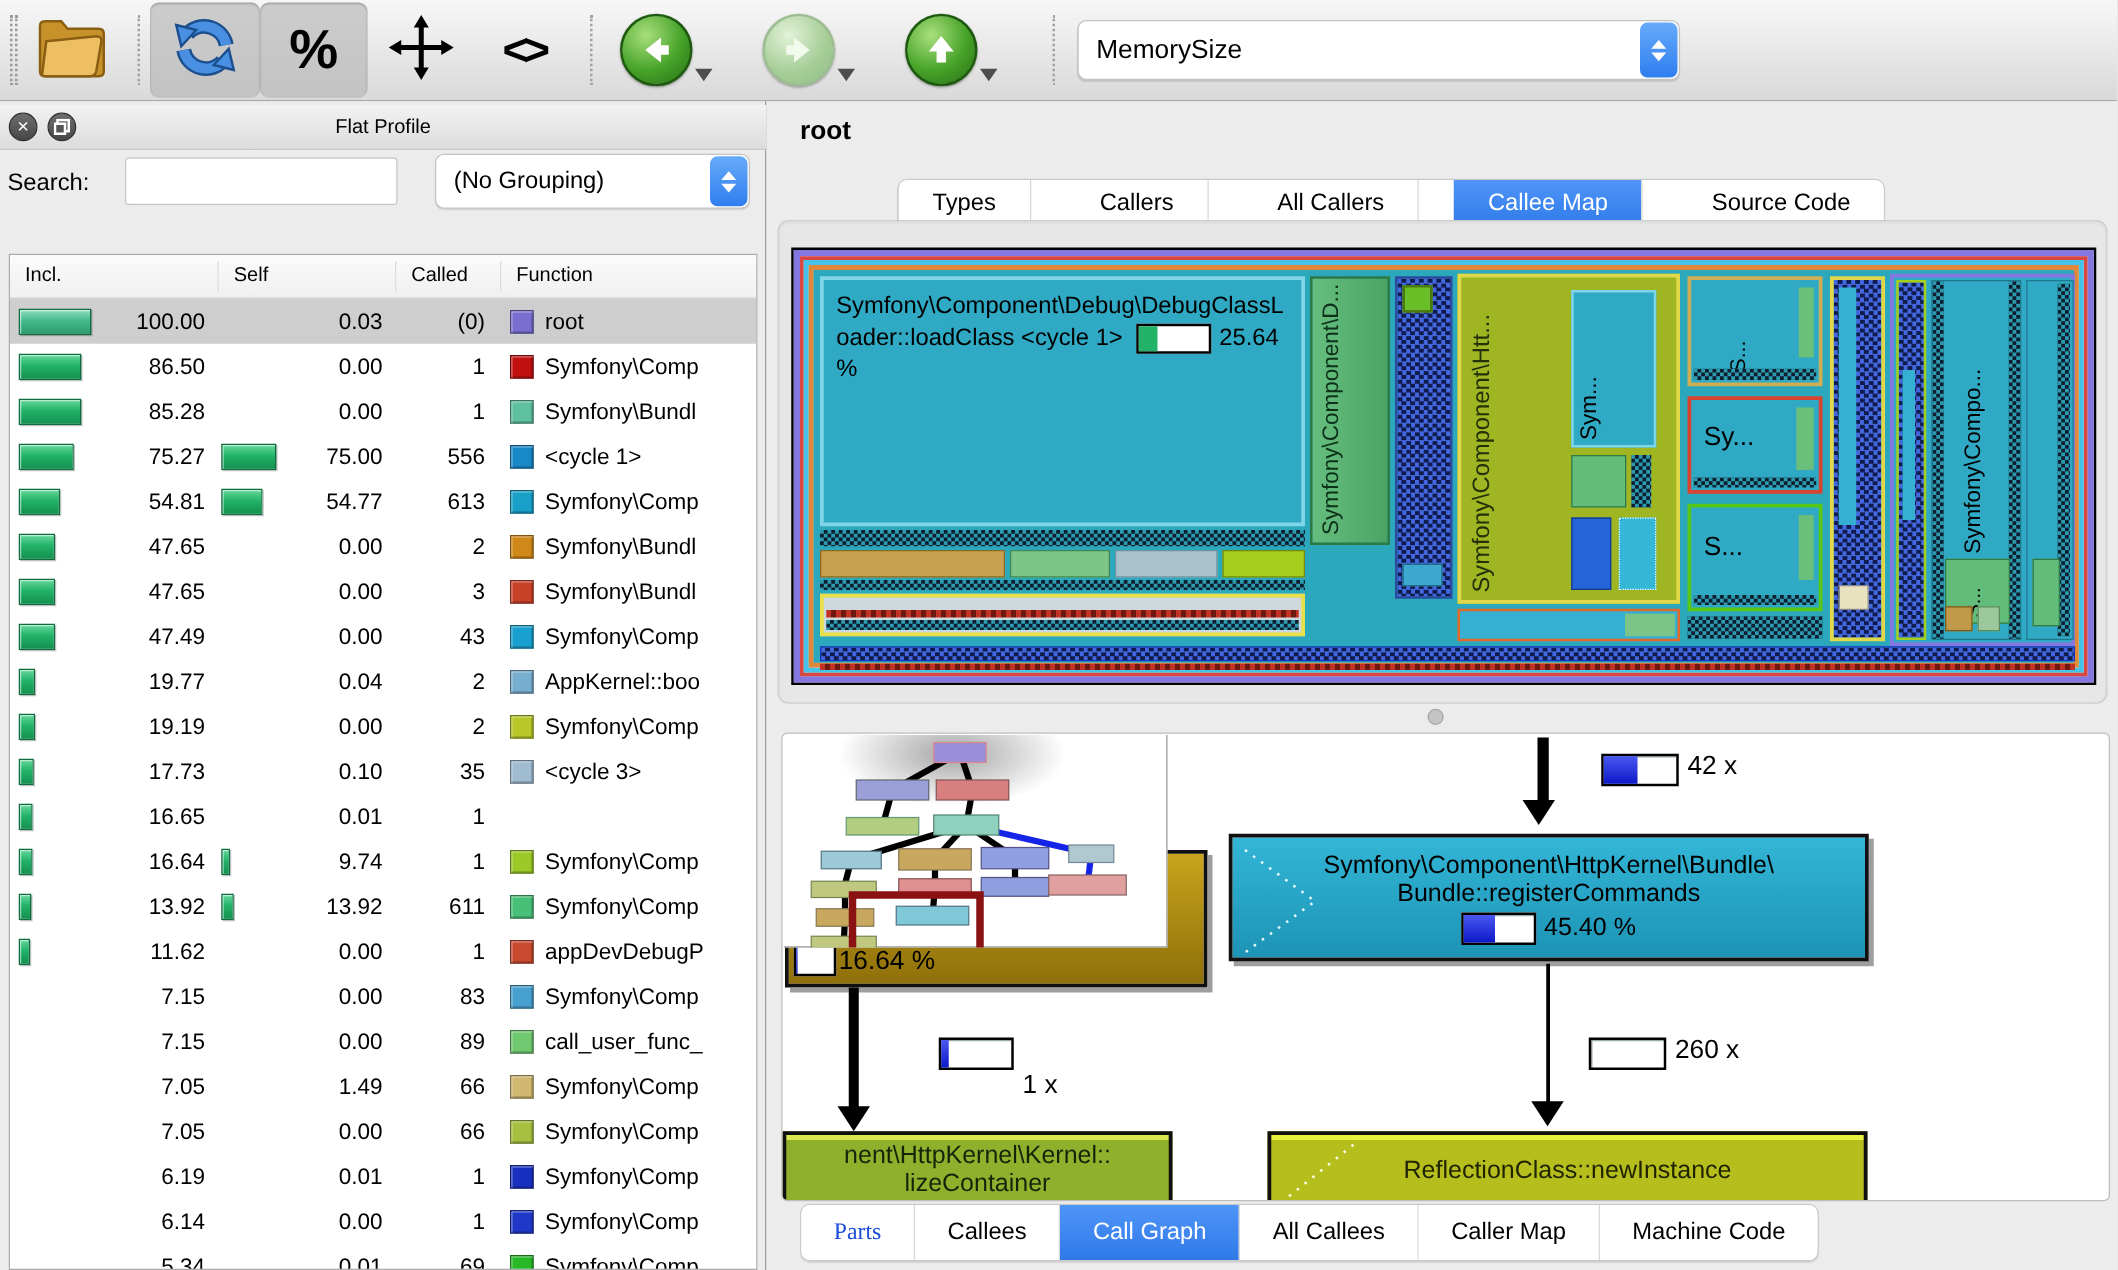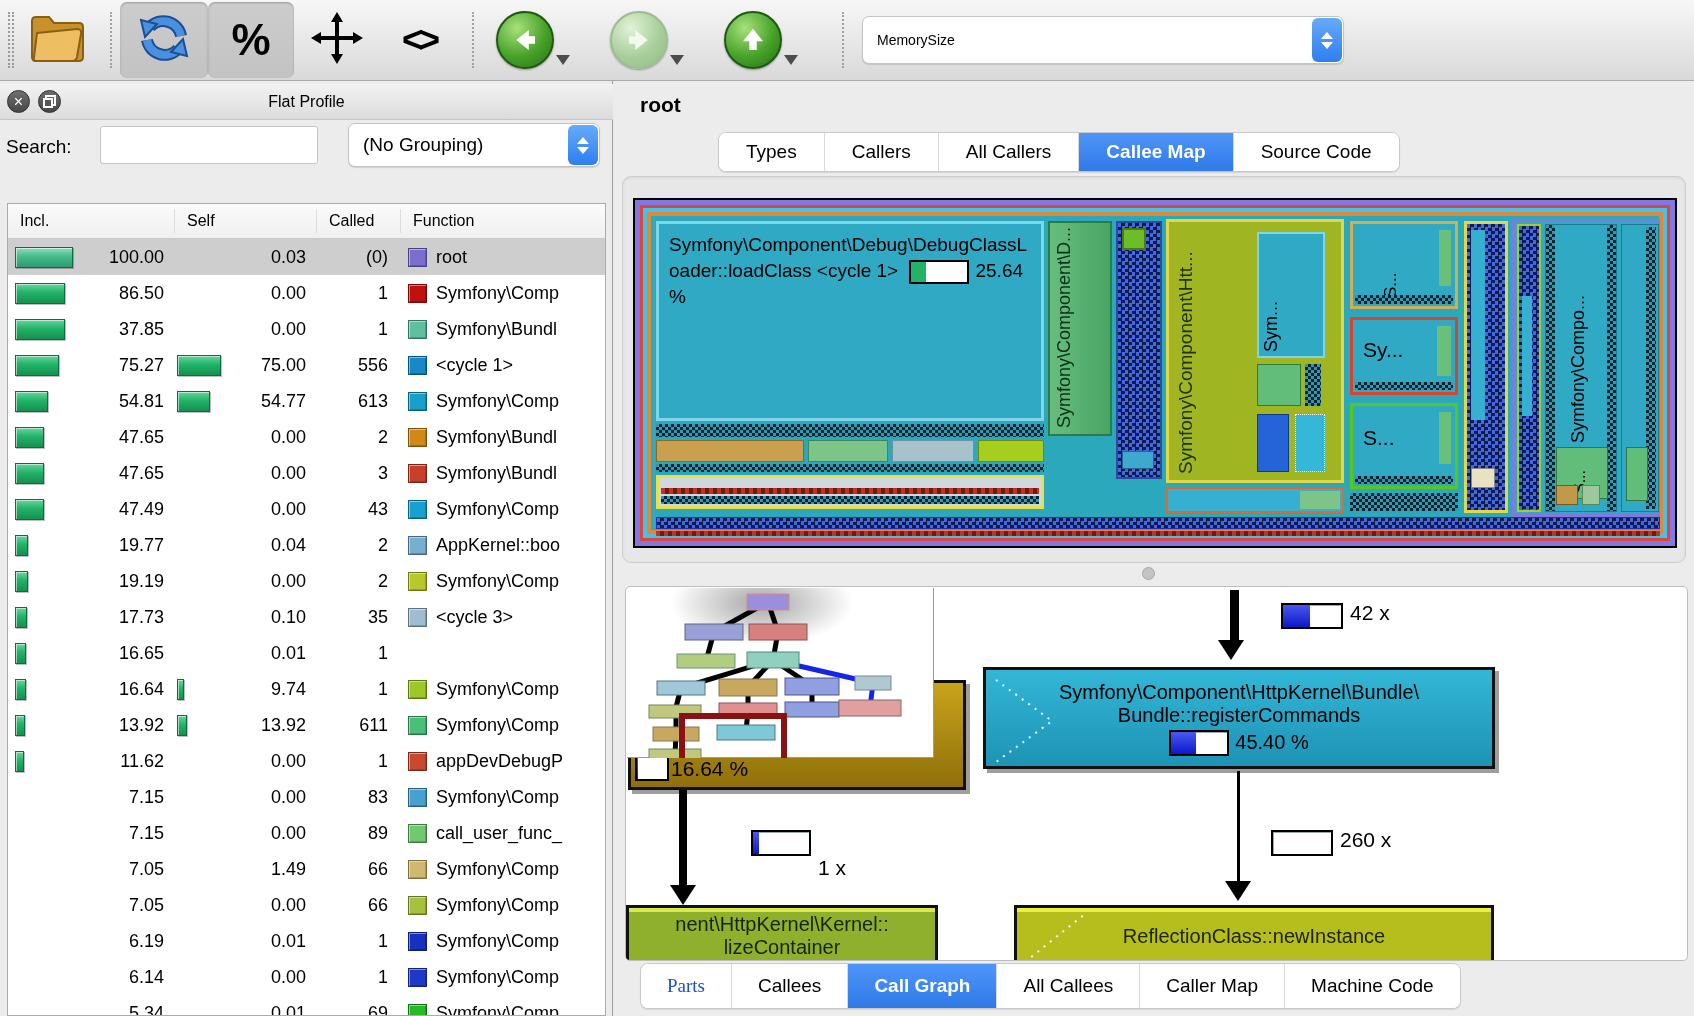--- a/index.html
+++ b/index.html
@@ -14,21 +14,21 @@
   .vsep{border-left:2px dotted #a2a2a2;}
   .handle{border-left:2px dotted #9a9a9a;border-right:2px dotted #9a9a9a;width:6px;}
   .navcircle{width:54px;height:54px;border-radius:50%;border:2px solid #1e5a10;
              background:radial-gradient(circle at 35% 28%,#a8e07c,#46a228 55%,#2a6e18);
              display:flex;align-items:center;justify-content:center;box-shadow:0 1px 2px rgba(0,0,0,.35);}
   .navcircle.disabled{border-color:#9cbd92;background:radial-gradient(circle at 35% 28%,#e2f2d8,#a8cf9a 55%,#8fbc84);}
   .caret{width:0;height:0;border-left:7px solid transparent;border-right:7px solid transparent;
          border-top:10px solid #4d4d4d;}
   .combo{background:#fff;border:1px solid #c3c3c3;border-radius:7px;display:flex;align-items:center;
          box-shadow:0 1px 1px rgba(0,0,0,.12);}
-  .combo .txt{flex:1;padding-left:14px;font-size:14px;}
+  .combo .txt{flex:1;padding-left:14px;font-size:21px;}
   .spinner{width:30px;align-self:stretch;margin:1px;border-radius:6px;
            background:linear-gradient(180deg,#66aaf9,#2f7ef0);display:flex;flex-direction:column;
            align-items:center;justify-content:center;gap:3px;}
   .spup{width:0;height:0;border-left:6px solid transparent;border-right:6px solid transparent;border-bottom:7px solid #fff;}
   .spdn{width:0;height:0;border-left:6px solid transparent;border-right:6px solid transparent;border-top:7px solid #fff;}
   
   #left-dock{left:0;top:81px;width:613px;height:935px;background:#ececec;border-right:1px solid #9f9f9f;}
   .dock-header{left:0;top:3px;width:613px;height:36px;background:linear-gradient(180deg,#f2f2f2,#dcdcdc);
                border-bottom:1px solid #c6c6c6;}
   .winbtn{width:23px;height:23px;border-radius:50%;background:linear-gradient(180deg,#6e6e6e,#474747);
@@ -54,21 +54,21 @@
   .color-box{width:17px;height:17px;flex:0 0 17px;border:1px solid rgba(0,0,0,.4);
              box-shadow:inset 1px 1px 0 rgba(255,255,255,.45),inset -1px -1px 0 rgba(0,0,0,.2);}
   
   #right-panel{left:614px;top:81px;width:1080px;height:935px;background:#ececec;}
   .rtitle{font-size:21px;font-weight:bold;}
   .tabgroup{display:flex;background:#fff;border:1px solid #c9c9c9;border-radius:8px;overflow:hidden;
             box-shadow:0 1px 1px rgba(0,0,0,.1);height:40px;}
   .tab{display:flex;align-items:center;padding:0 27px;font-size:19px;border-right:1px solid #d8d8d8;
        background:#fff;white-space:nowrap;}
   .tab:last-child{border-right:none;}
-  .tab.active{background:linear-gradient(180deg,#4f95f9,#2f7ae8);color:#fff;font-weight:bold;}
+  .tab.active{background:linear-gradient(180deg,#4f95f9,#2f7ae8);color:#fff;}
   .tab.disabled{color:#1d4ed8;font-family:Liberation Serif, serif;}
   .groupbox{background:#e7e7e7;border:1px solid #cdcdcd;border-radius:9px;box-shadow:inset 0 1px 3px rgba(0,0,0,.07);}
   
   .tm{position:absolute;box-sizing:border-box;}
   .vt{writing-mode:vertical-rl;transform:rotate(180deg);}
   .chkb{background-image:repeating-conic-gradient(#101c4e 0% 25%,#4468e0 25% 50%);background-size:7px 7px;}
   .chkd{background-image:repeating-conic-gradient(#0c2030 0% 25%,#2e9ab0 25% 50%);background-size:6px 6px;}
   .reddot{background-image:repeating-linear-gradient(90deg,#c23224 0 4px,#6e1810 4px 8px);}
   .pbar{display:inline-flex;align-items:center;height:20px;border:2px solid #000;background:#fff;vertical-align:middle;}
   .pbar i{display:block;height:100%;}
@@ -223,21 +223,21 @@
             </span>
           <span class="cell c-called">1</span>
           <span class="cell c-func">
               <i class="color-box" style="background: rgb(192, 16, 16);"></i>
             <span>Symfony\Comp</span>
             </span>
         </div>
           <div class="trow">
           <span class="cell c-incl">
               <i class="bar incl-bar" style="width: 47.7568px;"></i>
-            <span>37.85</span>
+            <span>85.28</span>
             </span>
           <span class="cell c-self">
             <span>0.00</span>
             </span>
           <span class="cell c-called">1</span>
           <span class="cell c-func">
               <i class="color-box" style="background: rgb(95, 192, 160);"></i>
             <span>Symfony\Bundl</span>
             </span>
         </div>
@@ -500,21 +500,21 @@
             <span>Symfony\Comp</span>
             </span>
         </div>
         </div>
     </div>
   </div>
 
   <div id="right-panel" class="abs">
     <div class="abs rtitle" style="left:26px;top:12px;">root</div>
 
-    <div class="abs tabgroup" style="left:104px;top:51px;">
+    <div class="abs tabgroup" style="left:104px;top:62px;gap:28px;">
 
     <div class="tab">
         <span>Types</span>
       </div>
         <div class="tab">
         <span>Callers</span>
       </div>
         <div class="tab">
         <span>All Callers</span>
       </div>

